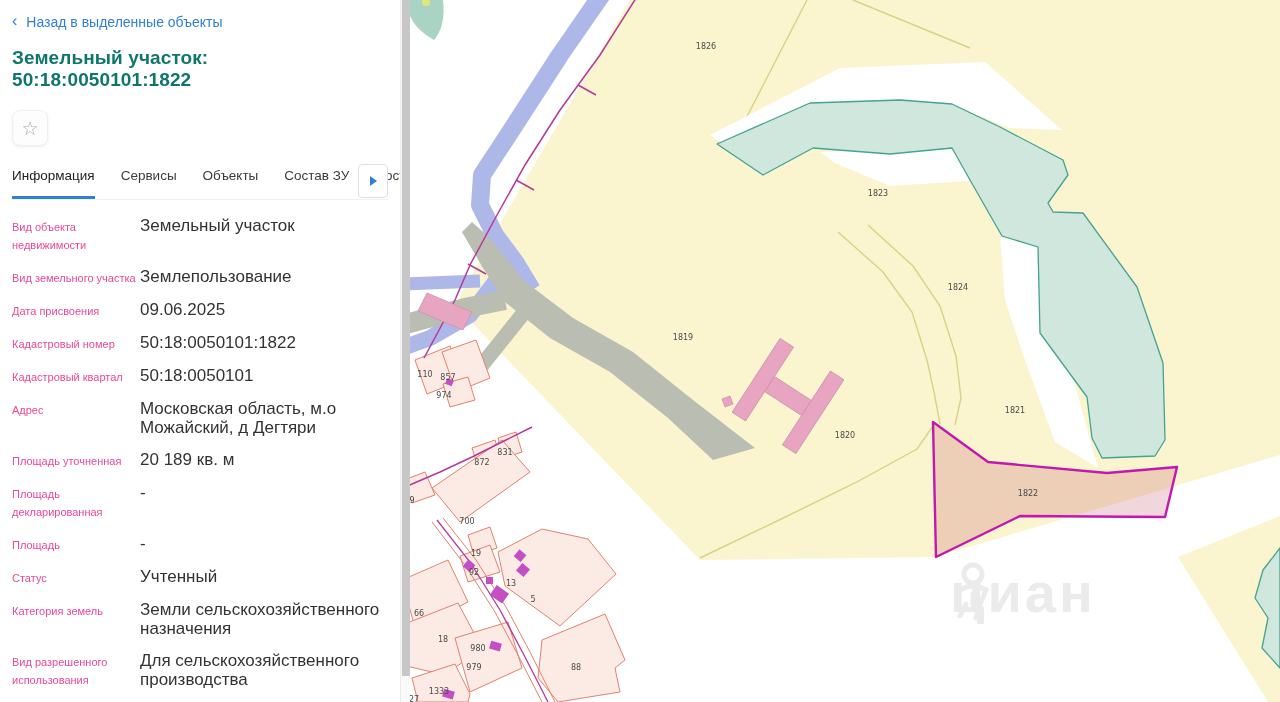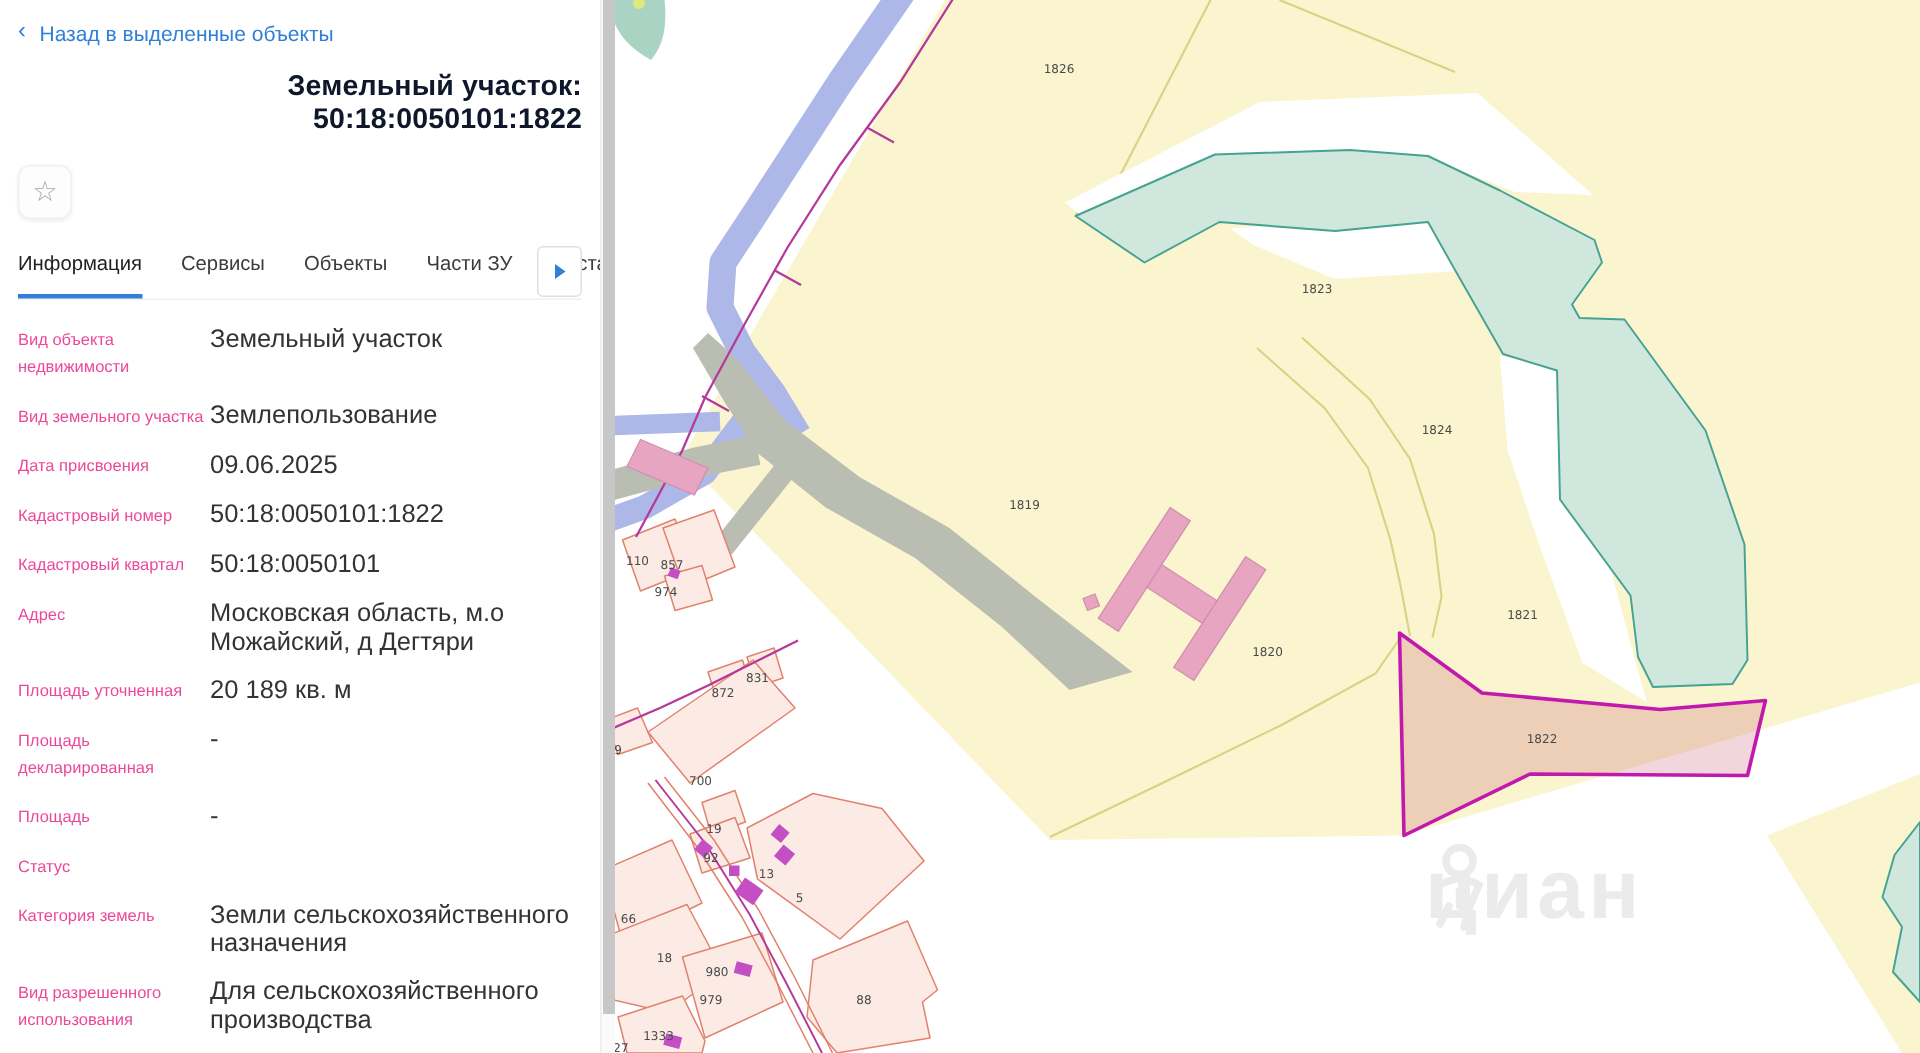--- a/index.html
+++ b/index.html
@@ -5,21 +5,21 @@
   * { margin:0; padding:0; box-sizing:border-box; }
   html,body { width:1280px; height:702px; overflow:hidden; background:#fff;
               font-family:"Liberation Sans", sans-serif; }
   .stage { position:relative; width:1280px; height:702px; background:#fff; }
 
   
   .panel { position:absolute; left:0; top:0; width:400px; height:702px; background:#fff; overflow:hidden; }
   .panel-inner { padding:10px 12px 0 12px; }
   .back-link { display:flex; align-items:center; gap:9px; color:#2f80d6; font-size:14px; cursor:pointer; margin-top:4px; }
   .back-chevron { font-size:16px; line-height:1; transform:translateY(-1px); }
-  .page-title { margin-top:17px; font-size:19px; font-weight:700; color:#0f172a; letter-spacing:.1px;text-align:right; }
+  .page-title { margin-top:17px; font-size:19px; font-weight:700; color:#0f766e; letter-spacing:.1px; }
   .fav-btn { margin-top:19px; width:36px; height:36px; border-radius:8px; background:#fdfdfd;
              border:1px solid #f0f0f0; box-shadow:0 1px 3px rgba(0,0,0,.07);
              display:flex; align-items:center; justify-content:center; cursor:pointer; }
   .fav-btn .star { color:#a9a9a9; font-size:19px; line-height:1; }
   .tabs { margin-top:22px; display:flex; align-items:stretch; position:relative; border-bottom:1px solid #f0f0f0; height:32px; }
   .tab { font-size:13.5px; color:#3c3c3c; margin-right:26px; padding-bottom:12px; white-space:nowrap; cursor:pointer; }
   .tab.active { color:#222; border-bottom:3px solid #2f80d6; font-weight:400; }
   .tabs-more { position:absolute; right:0; top:-4px; width:30px; height:34px; background:#fff;
                border:1px solid #d9e2ec; border-radius:4px; display:flex; align-items:center; justify-content:center; cursor:pointer; }
   .tabs-more .tri { width:0; height:0; border-left:7px solid #2f80d6; border-top:5px solid transparent; border-bottom:5px solid transparent; }
@@ -52,21 +52,21 @@
         <span>Назад в выделенные объекты</span>
       </div>
       <div class="page-title">Земельный участок: 50:18:0050101:1822</div>
       <div class="fav-btn">
         <span class="star">☆</span>
       </div>
       <div class="tabs">
         <div class="tab active">Информация</div>
           <div class="tab">Сервисы</div>
           <div class="tab">Объекты</div>
-          <div class="tab">Части ЗУ</div>
+          <div class="tab">Состав ЗУ</div>
           <div class="tab">Состав</div>
           <div class="tabs-more">
           <span class="tri"></span>
         </div>
       </div>
       <div class="fields">
           <div class="frow">
             <div class="flabel">Вид объекта недвижимости</div>
             <div class="fvalue">Земельный участок</div>
           </div>
@@ -97,20 +97,21 @@
           <div class="frow">
             <div class="flabel">Площадь декларированная</div>
             <div class="fvalue">-</div>
           </div>
           <div class="frow">
             <div class="flabel">Площадь</div>
             <div class="fvalue">-</div>
           </div>
           <div class="frow">
             <div class="flabel">Статус</div>
+            <div class="fvalue">Учтенный</div>
           </div>
           <div class="frow">
             <div class="flabel">Категория земель</div>
             <div class="fvalue">Земли сельскохозяйственного назначения</div>
           </div>
           <div class="frow">
             <div class="flabel">Вид разрешенного использования</div>
             <div class="fvalue">Для сельскохозяйственного производства</div>
           </div>
         </div>

